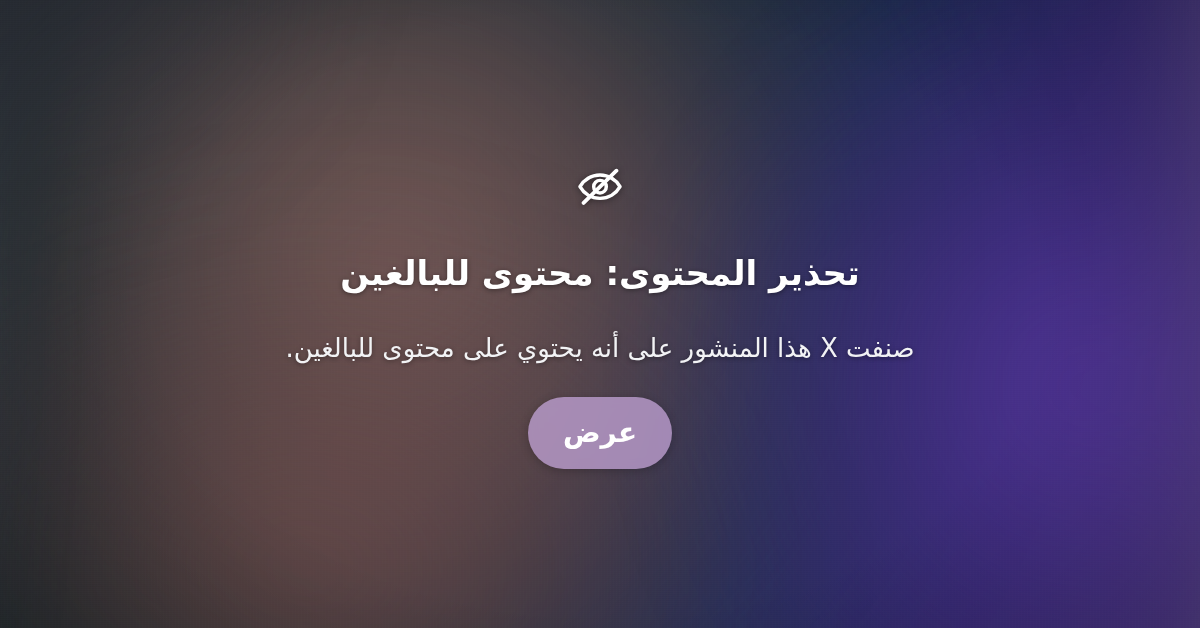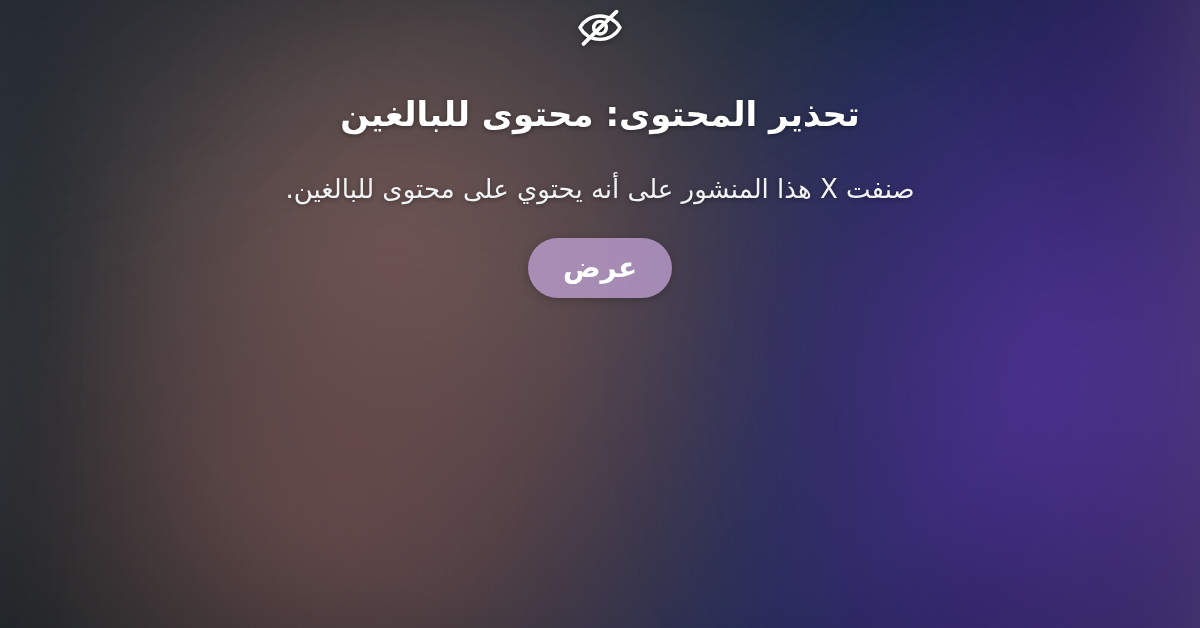--- a/index.html
+++ b/index.html
@@ -81,21 +81,21 @@
   
   .warning-card {
     position: absolute;
     top: 0;
     left: 0;
     width: 1200px;
     height: 628px;
     display: flex;
     flex-direction: column;
     align-items: center;
-    justify-content: flex-start;
+    justify-content: center;
     text-align: center;
     z-index: 5;
   }
   .card-inner {
     width: 760px;
     display: flex;
     flex-direction: column;
     align-items: center;
   }
 
@@ -128,21 +128,21 @@
     color: #f2f3f5;
     text-shadow: 0 1px 5px rgba(0,0,0,0.40);
     direction: rtl;
   }
 
   .view-button {
     display: inline-flex;
     align-items: center;
     justify-content: center;
     min-width: 144px;
-    height: 60px;
+    height: 72px;
     padding: 0 34px;
     border: 0;
     border-radius: 999px;
     background: rgba(188,158,206,0.80);
     color: #ffffff;
     font-family: inherit;
     font-size: 28px;
     font-weight: 700;
     line-height: 1;
     cursor: pointer;

